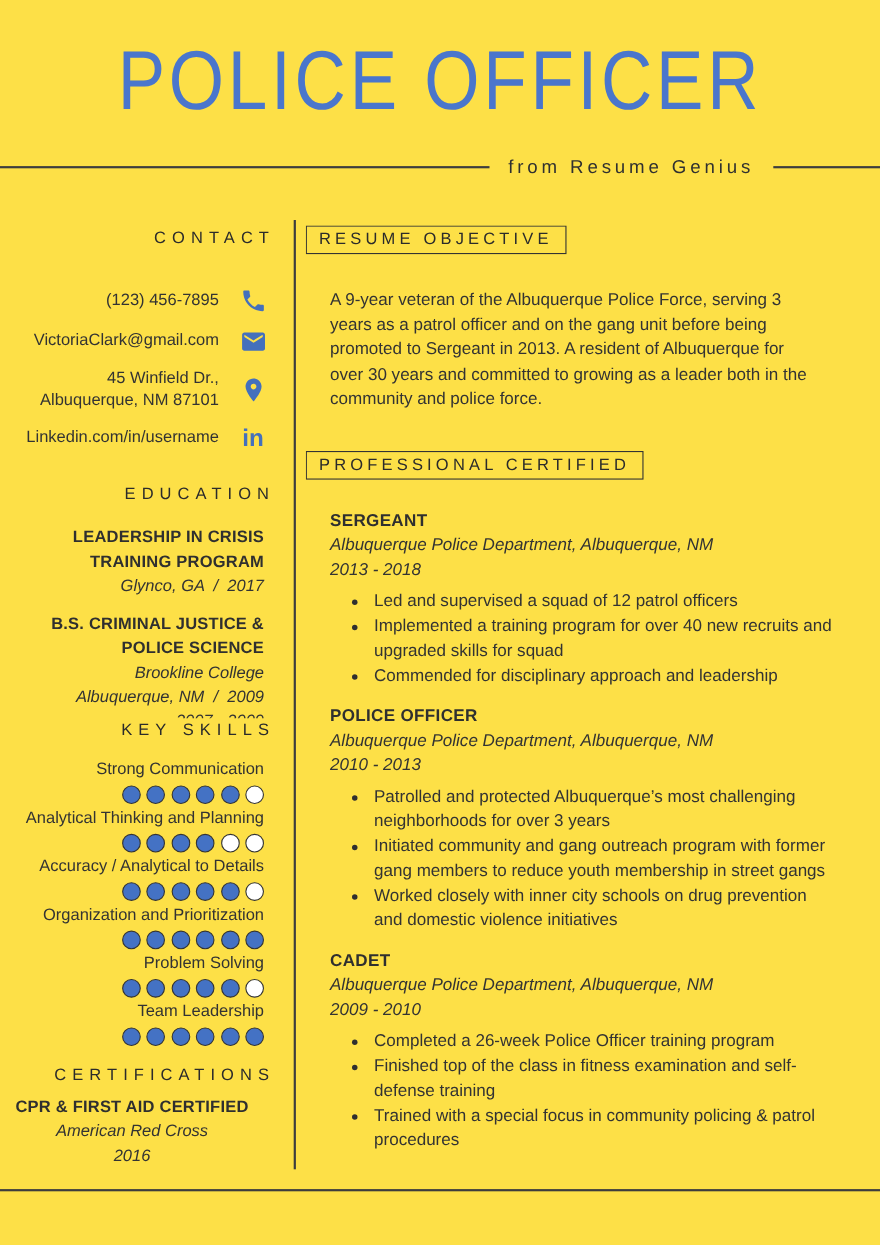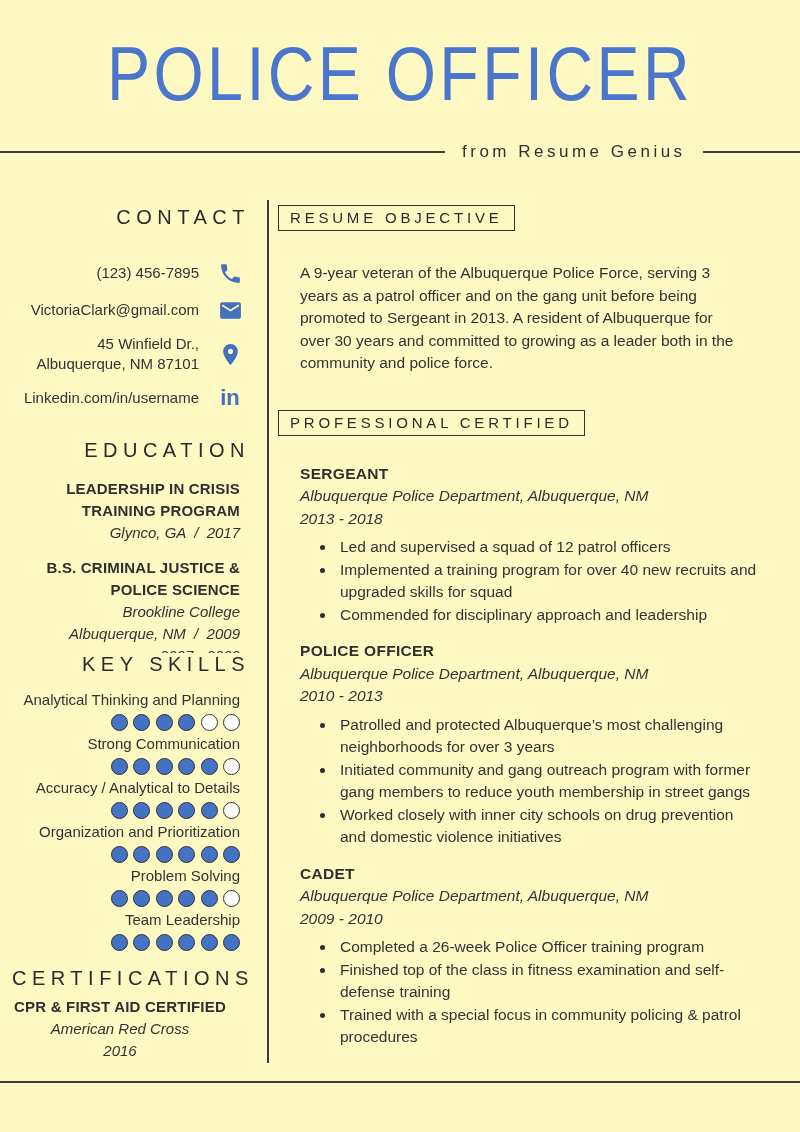--- a/index.html
+++ b/index.html
@@ -1,19 +1,19 @@
 <!DOCTYPE html>
 <html><head>
 <meta charset="utf-8">
 <style>
   html,body{margin:0;padding:0;background:#ffffff;}
   .page{
     position:relative;
     width:800px;height:1132px;
-    background:#fef9c3;
+    background:#fde047;
     font-family:"Liberation Sans", sans-serif;
     color:#3b3b3b;
     overflow:hidden;
     text-decoration:underline;
   }
 
   
   .title{
     position:absolute;top:36px;left:0;width:100%;
     text-align:center;
@@ -46,21 +46,21 @@
     background:#3d3d3d;
   }
 
   
   .sidebar{
     position:absolute;left:0;top:200px;width:250px;
     text-align:right;
     font-size:15px;
   }
   .side-heading{
-    font-size:20px;letter-spacing:5.5px;color:#2b2b2b;
+    font-size:15px;letter-spacing:5.5px;color:#2b2b2b;
     line-height:22px;white-space:nowrap;
   }
   .contact-heading{margin:6px 0 32px 0;}
   .contact-item{
     display:flex;justify-content:flex-end;align-items:center;
     gap:18px;padding-right:7px;margin-bottom:11px;min-height:26px;
   }
   .contact-text{line-height:20px;color:#333;}
   .contact-icon{
     width:26px;height:26px;flex:none;
@@ -205,38 +205,38 @@
     <div class="edu-entry">
       <div class="edu-title">B.S. CRIMINAL JUSTICE &amp; POLICE SCIENCE</div>
       <div class="edu-line">Brookline College</div>
       <div class="edu-line">Albuquerque, NM  /  2009</div>
       <div class="clipped-text">2007 - 2009</div>
     </div>
 
     <div class="side-heading skills-heading">KEY SKILLS</div>
 
     <div class="skill">
+      <div class="skill-label">Strong Communication</div>
+      <div class="dots">
+          <span class="dot filled"></span>
+          <span class="dot filled"></span>
+          <span class="dot filled"></span>
+          <span class="dot filled"></span>
+          <span class="dot filled"></span>
+          <span class="dot"></span>
+        </div>
+    </div>
+    <div class="skill">
       <div class="skill-label">Analytical Thinking and Planning</div>
       <div class="dots">
           <span class="dot filled"></span>
           <span class="dot filled"></span>
           <span class="dot filled"></span>
           <span class="dot filled"></span>
           <span class="dot"></span>
-          <span class="dot"></span>
-        </div>
-    </div>
-    <div class="skill">
-      <div class="skill-label">Strong Communication</div>
-      <div class="dots">
-          <span class="dot filled"></span>
-          <span class="dot filled"></span>
-          <span class="dot filled"></span>
-          <span class="dot filled"></span>
-          <span class="dot filled"></span>
           <span class="dot"></span>
         </div>
     </div>
     <div class="skill">
       <div class="skill-label">Accuracy / Analytical to Details</div>
       <div class="dots">
           <span class="dot filled"></span>
           <span class="dot filled"></span>
           <span class="dot filled"></span>
           <span class="dot filled"></span>

